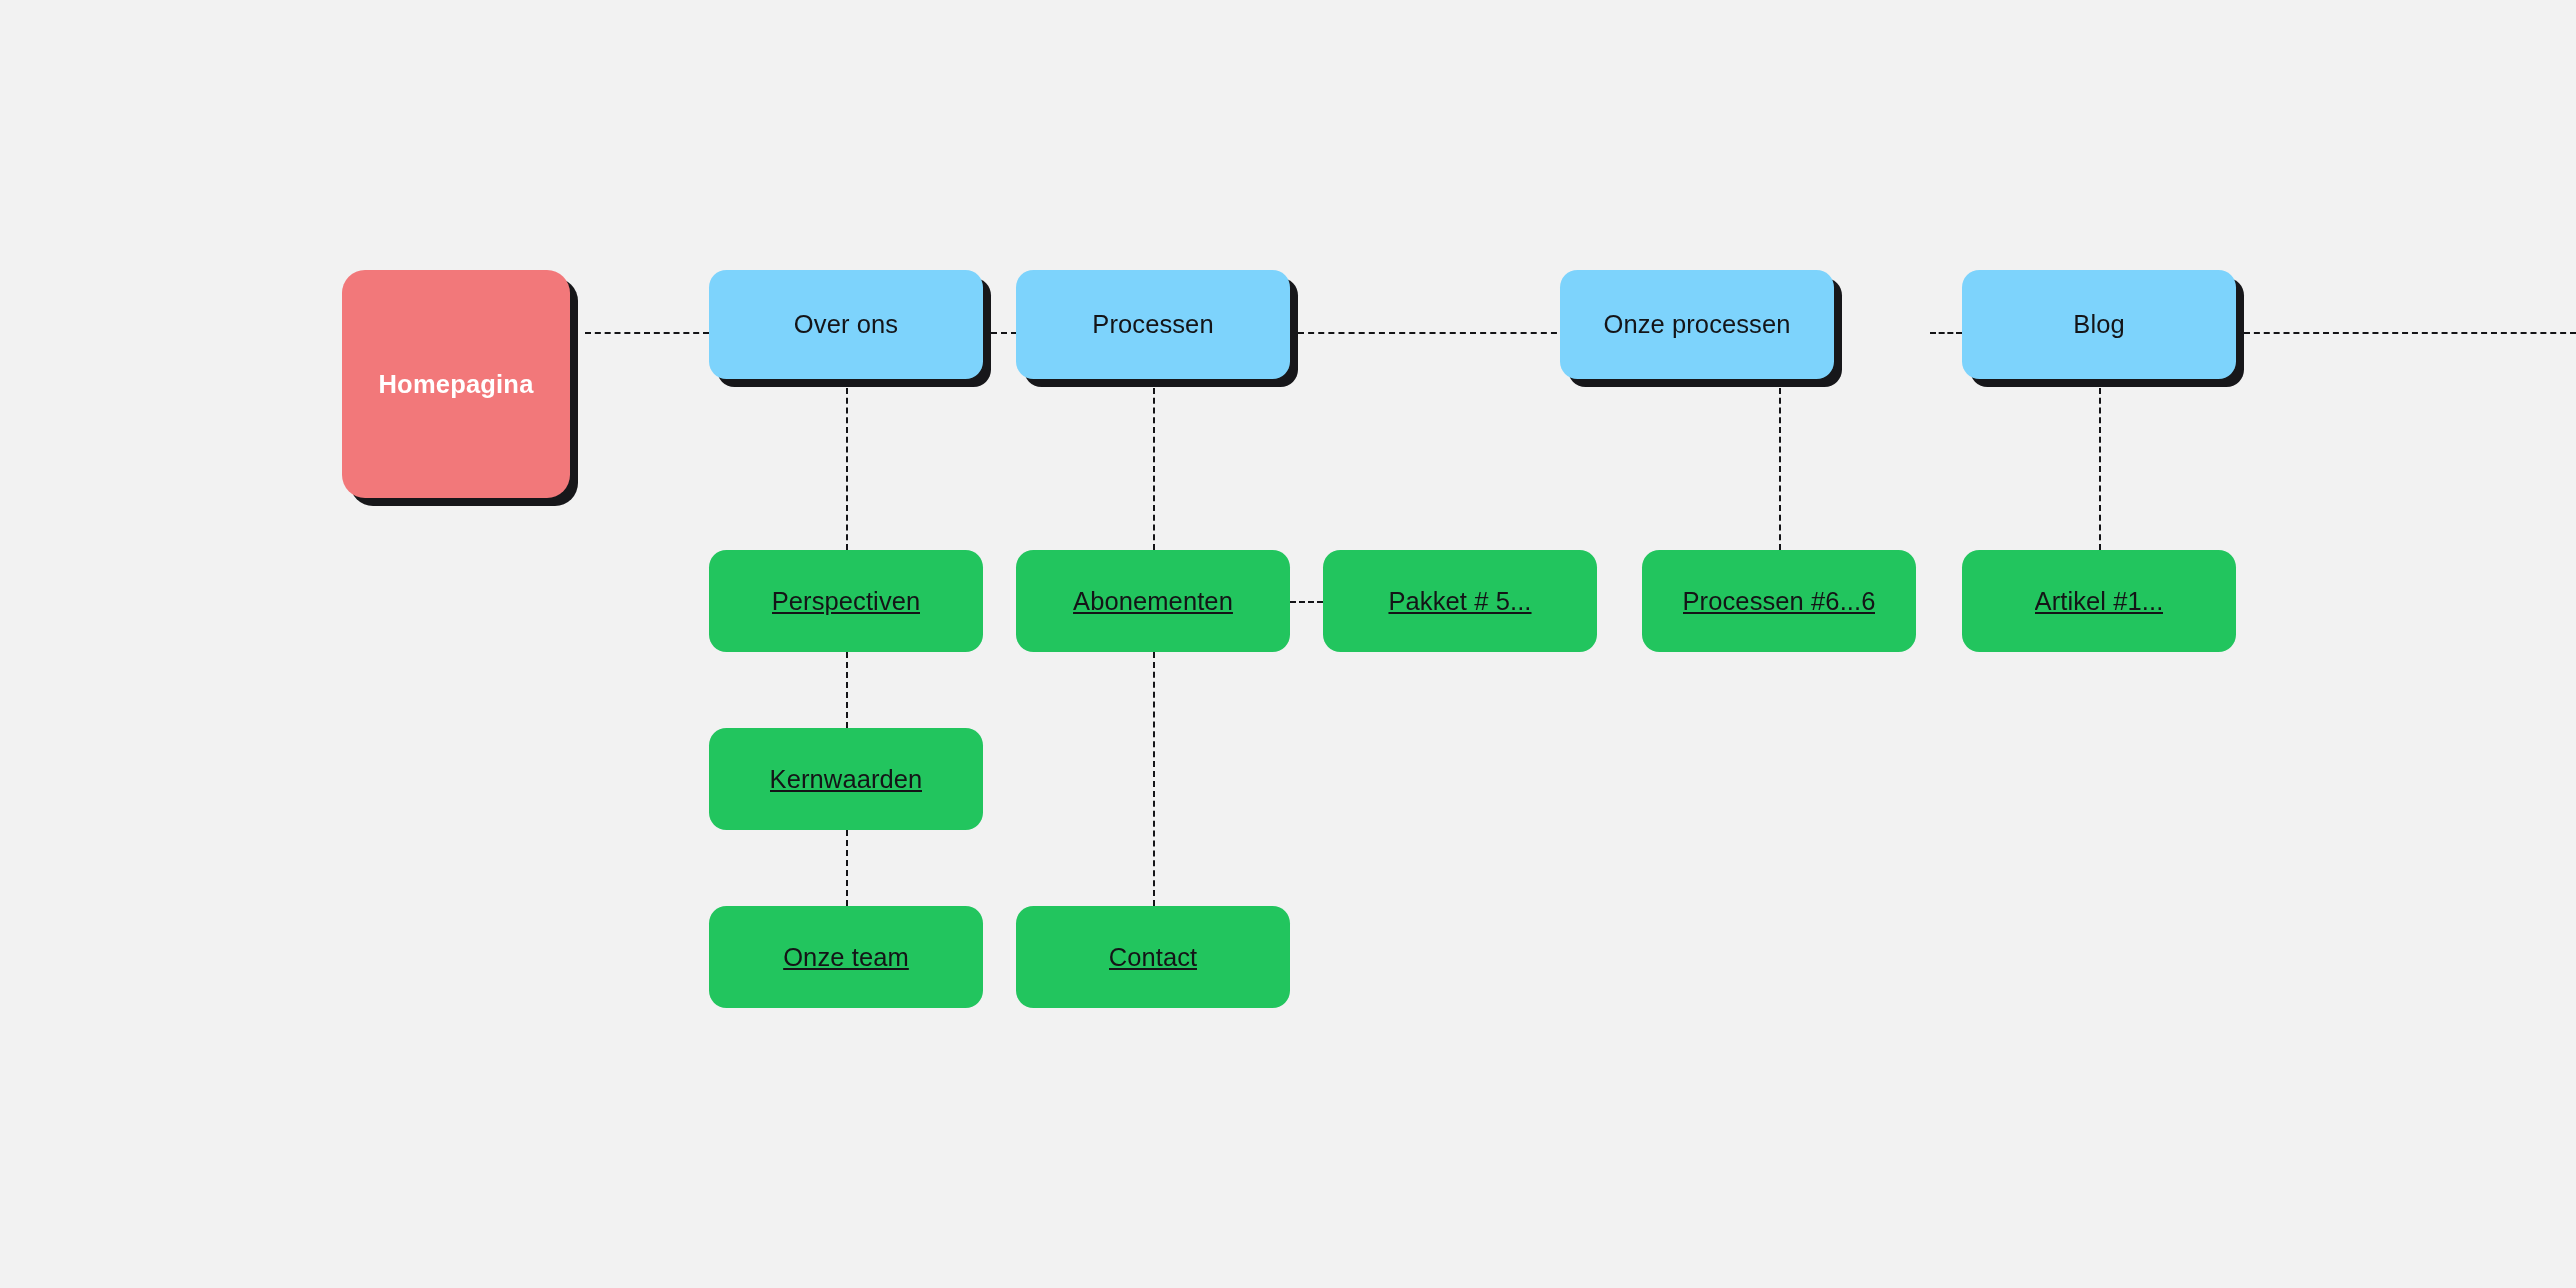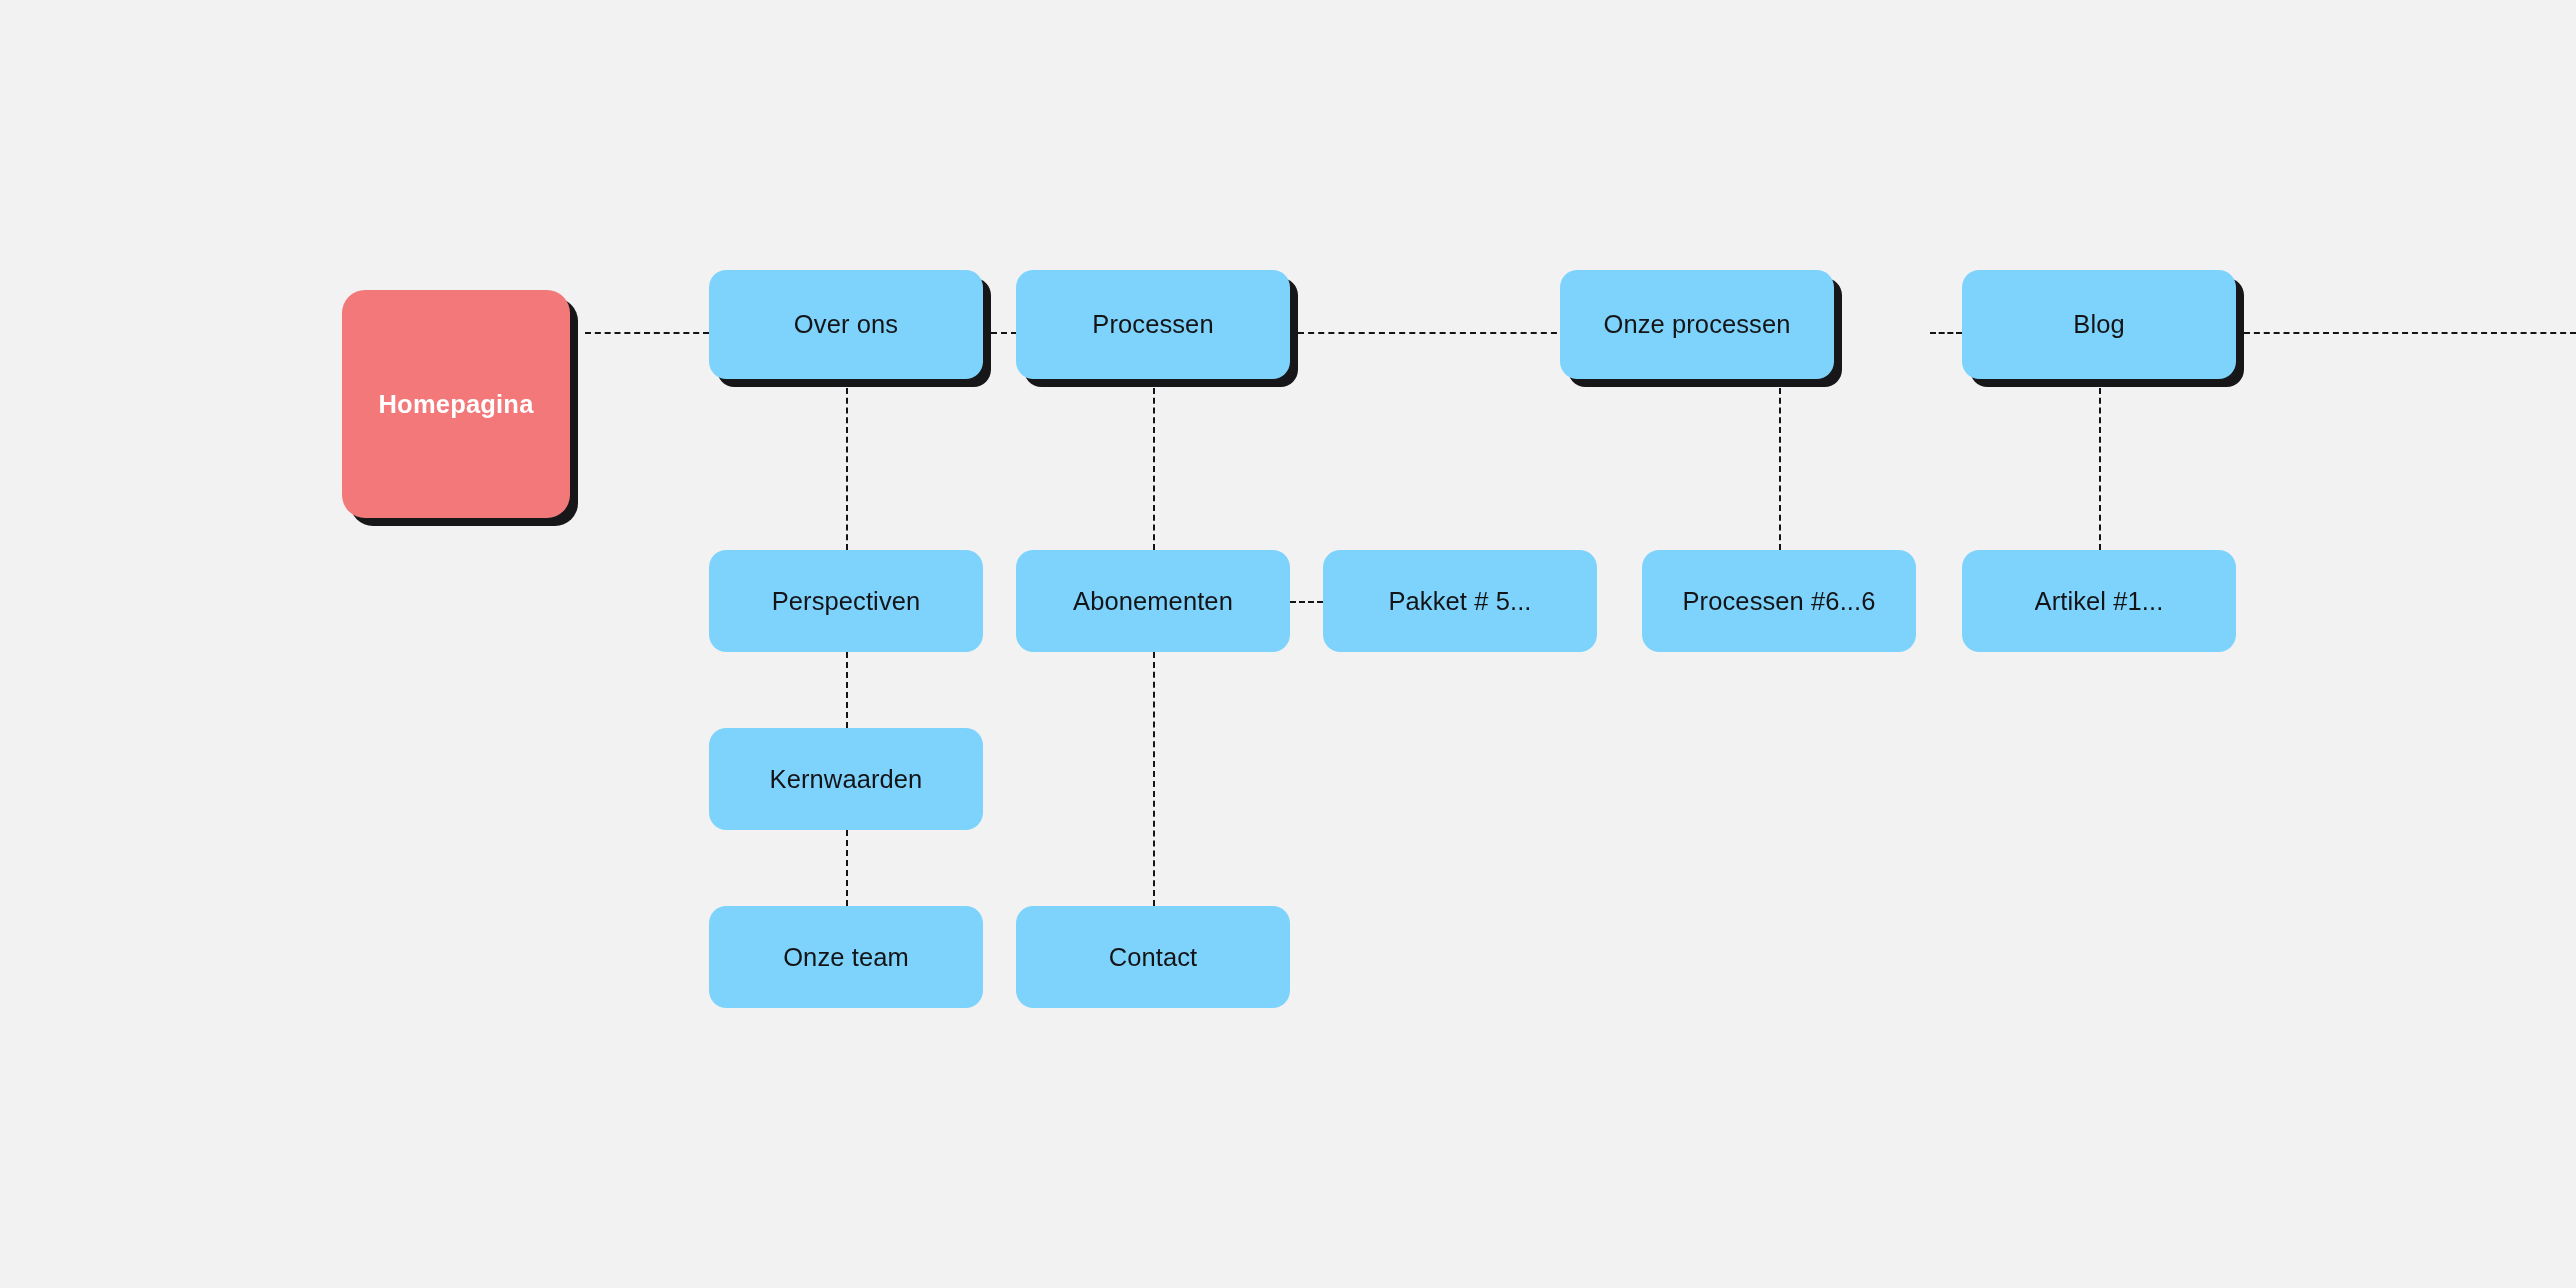--- a/index.html
+++ b/index.html
@@ -53,38 +53,38 @@
     background: #7dd3fc;
     color: #141417;
     box-shadow: 8px 8px 0 0 #17171a;
     font-size: 25.5px;
     font-weight: 400;
     letter-spacing: 0.1px;
   }
 
   
   .node.lvl2 {
-    background: #7dd3fc;
+    background: #22c55e;
     color: #141417;
     box-shadow: none;
     font-size: 25.5px;
     font-weight: 400;
     letter-spacing: 0.1px;
+    text-decoration: underline;
   }
 
   
   .node.root {
     background: #f2787a;
     color: #ffffff;
     box-shadow: 8px 8px 0 0 #17171a;
     border-radius: 23px;
     font-size: 25.5px;
     font-weight: 700;
     letter-spacing: 0.2px;
-    margin-top: 20px;
   }
 
   .node-label {
     white-space: nowrap;
     overflow: hidden;
     text-overflow: ellipsis;
     line-height: 1.1;
     pointer-events: none;
   }
 </style>

